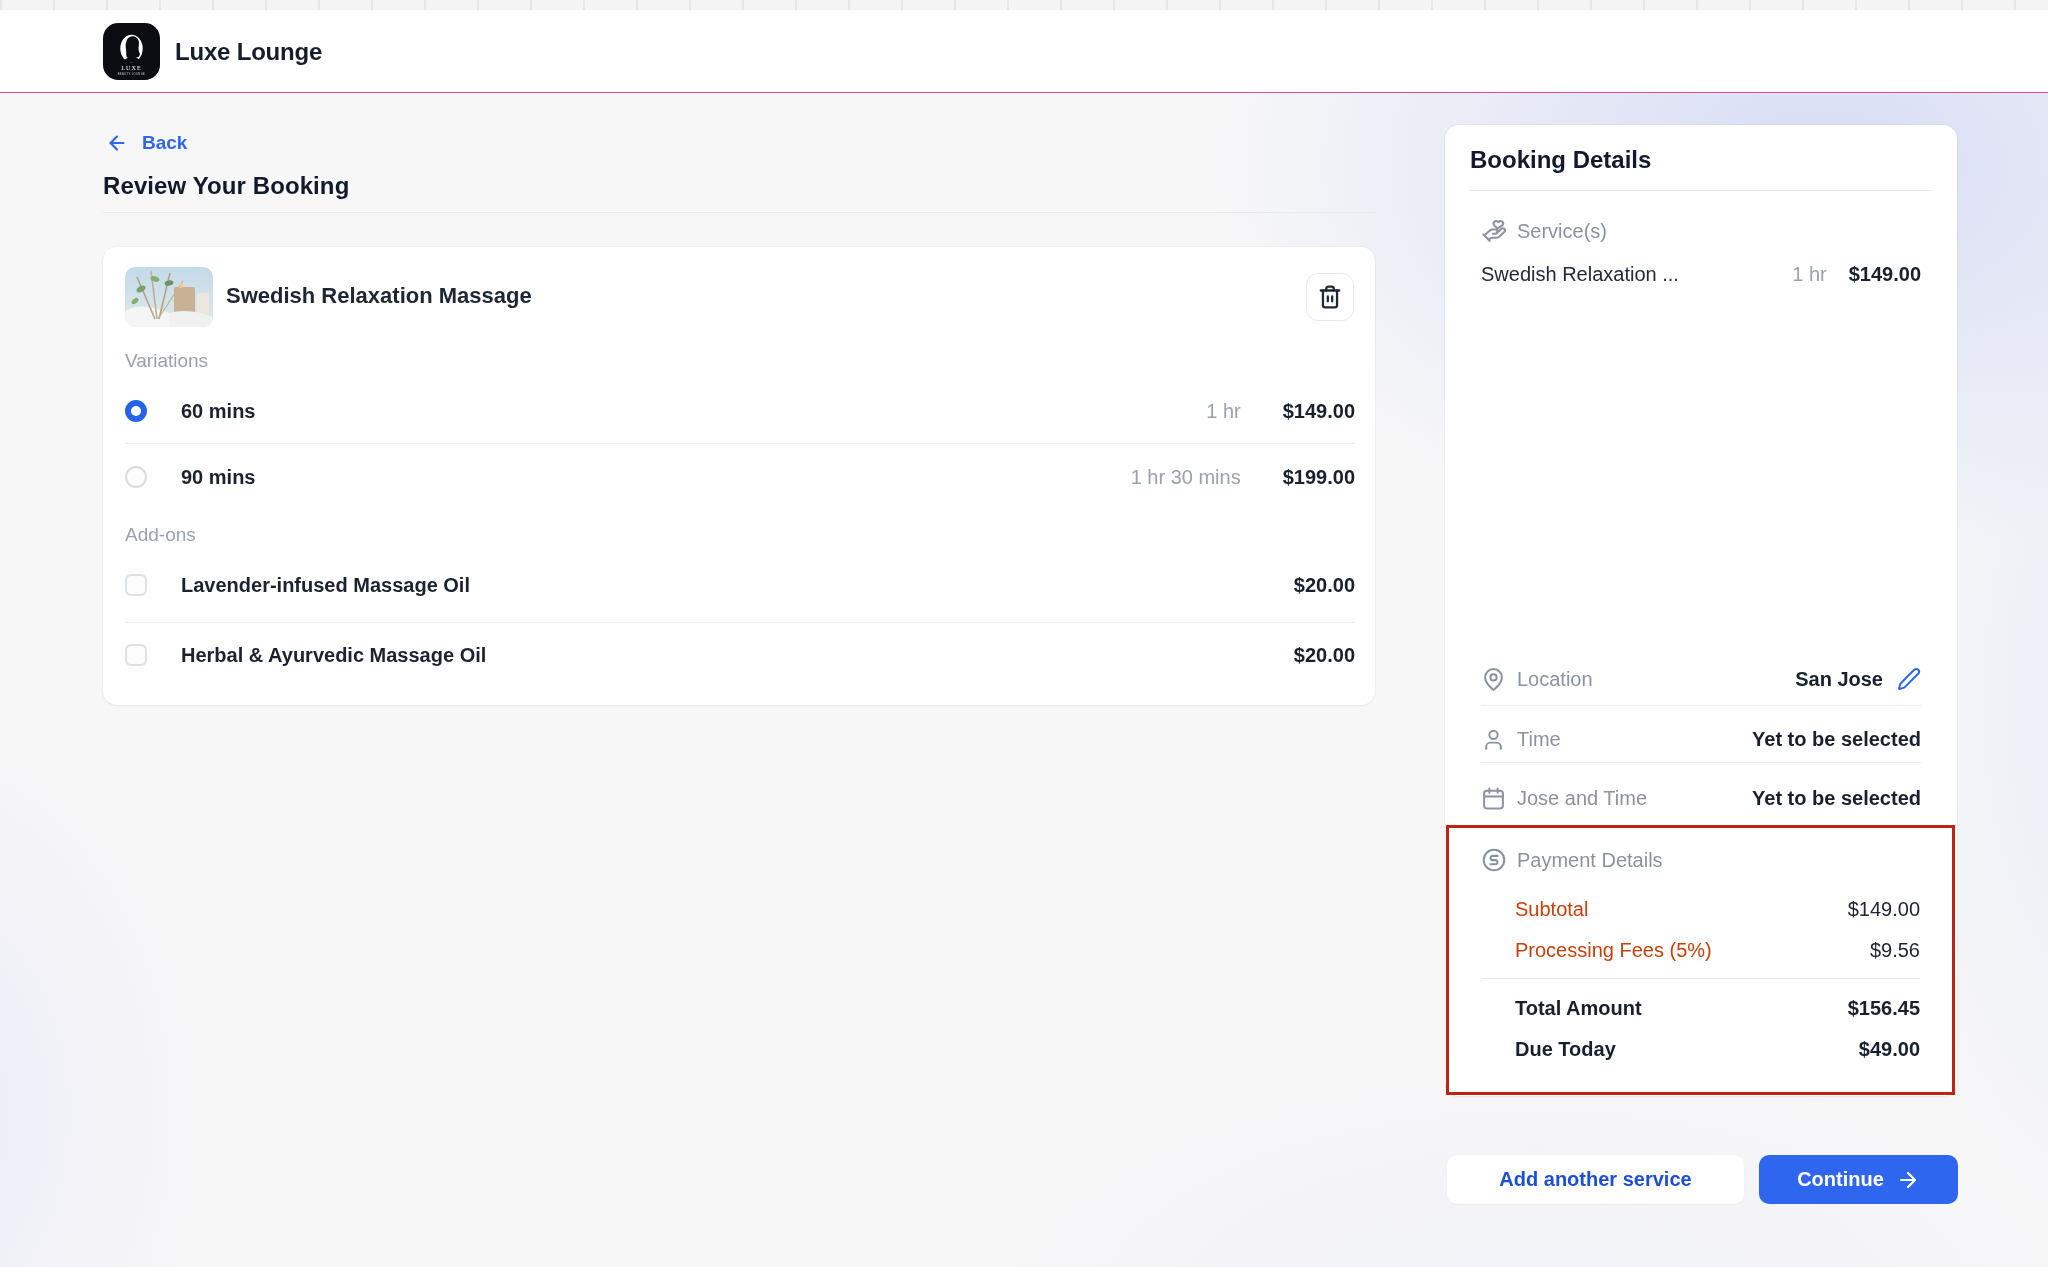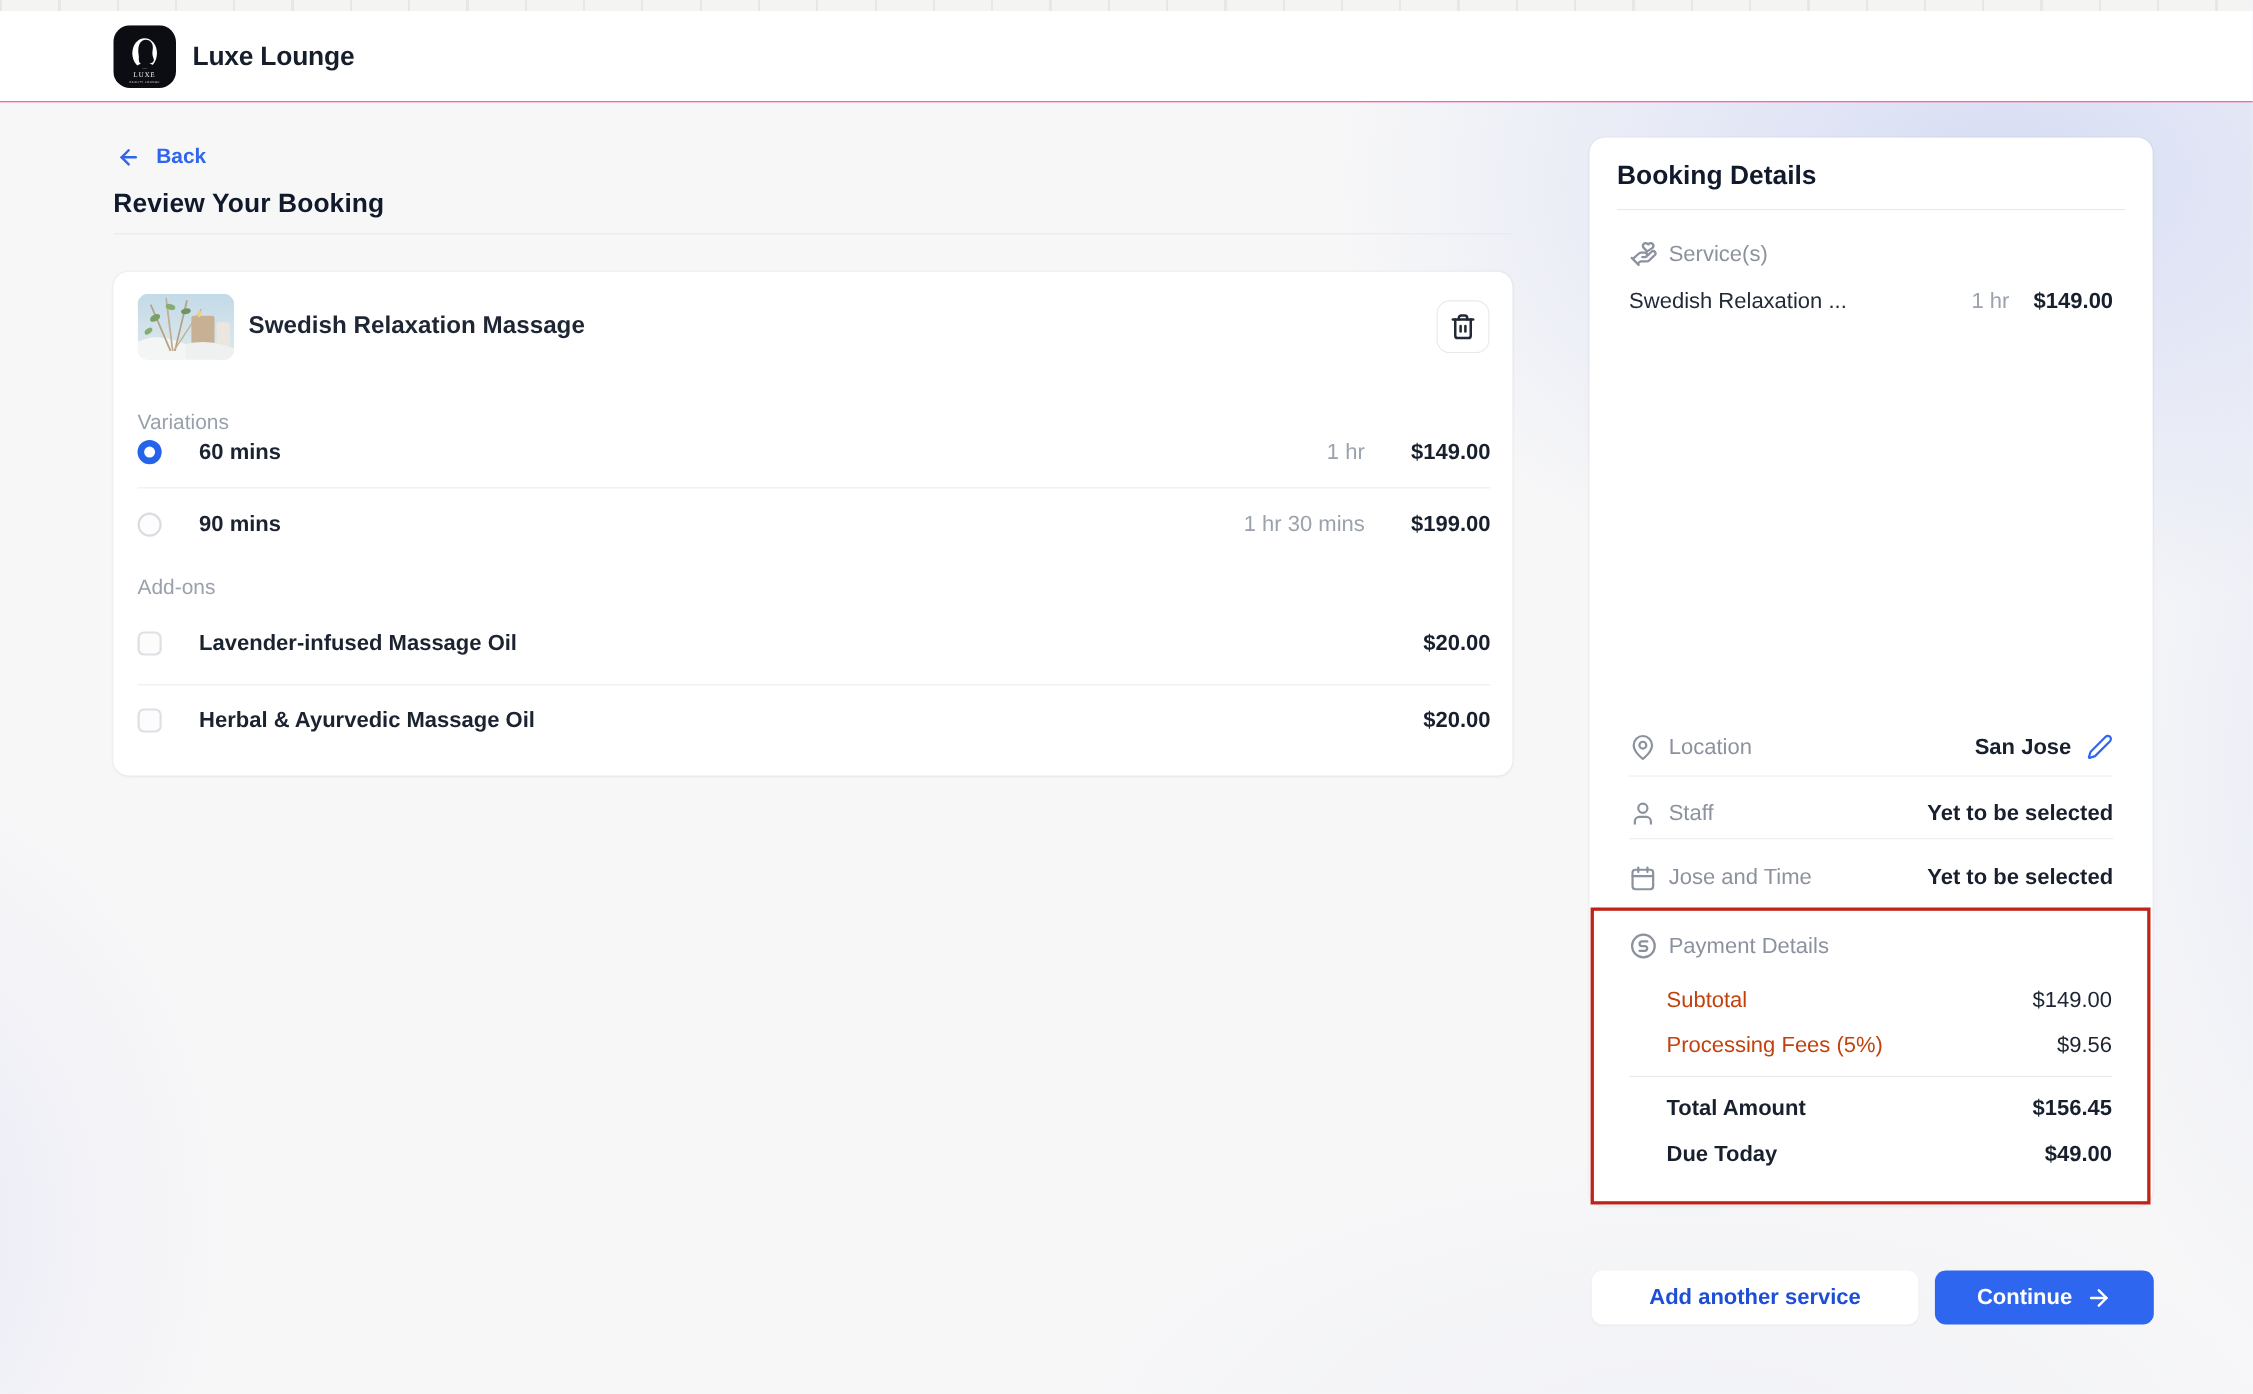--- a/index.html
+++ b/index.html
@@ -129,21 +129,21 @@
     <div class="abs trashbtn">
       <svg width="26" height="26" viewBox="0 0 24 24" fill="none" stroke="#212936" stroke-width="2.1" stroke-linecap="round" stroke-linejoin="round">
         <path d="M3.5 6h17"></path>
         <path d="M18.5 6v13.5a2 2 0 0 1-2 2h-9a2 2 0 0 1-2-2V6"></path>
         <path d="M8.5 6V4.5a2 2 0 0 1 2-2h3a2 2 0 0 1 2 2V6"></path>
         <path d="M10 11.5v4.5"></path>
         <path d="M14 11.5v4.5"></path>
       </svg>
     </div>
 
-    <div class="seclabel" style="top:103px;margin-top:24px;">Variations</div>
+    <div class="seclabel" style="top:103px;">Variations</div>
 
     <div class="rowline" style="top:142px;">
       <span class="radio on"></span>
       <span class="name">60 mins</span>
       <span class="spacer"></span>
       <span class="dur">1 hr</span>
       <span class="price">$149.00</span>
     </div>
     <div class="divider" style="top:196px;"></div>
     <div class="rowline" style="top:208px;">
@@ -210,21 +210,21 @@
     </div>
     <div class="sideline" style="top:580px;"></div>
 
     <div class="iconrow" style="top:592px; height:44px;">
       <span class="ic">
         <svg width="25" height="25" viewBox="0 0 24 24" fill="none" stroke="#8b929e" stroke-width="1.9" stroke-linecap="round" stroke-linejoin="round">
           <circle cx="12" cy="7.5" r="4"></circle>
           <path d="M19 21v-2a4 4 0 0 0-4-4H9a4 4 0 0 0-4 4v2"></path>
         </svg>
       </span>
-      <span class="graylabel">Staff</span>
+      <span class="graylabel">Time</span>
       <span style="flex:1;"></span>
       <span class="darkval">Yet to be selected</span>
     </div>
     <div class="sideline" style="top:637px;"></div>
 
     <div class="iconrow" style="top:651px; height:44px;">
       <span class="ic">
         <svg width="25" height="25" viewBox="0 0 24 24" fill="none" stroke="#8b929e" stroke-width="1.9" stroke-linecap="round" stroke-linejoin="round">
           <rect x="3" y="4.5" width="18" height="17" rx="2.5"></rect>
           <path d="M16 2.5v4"></path>

